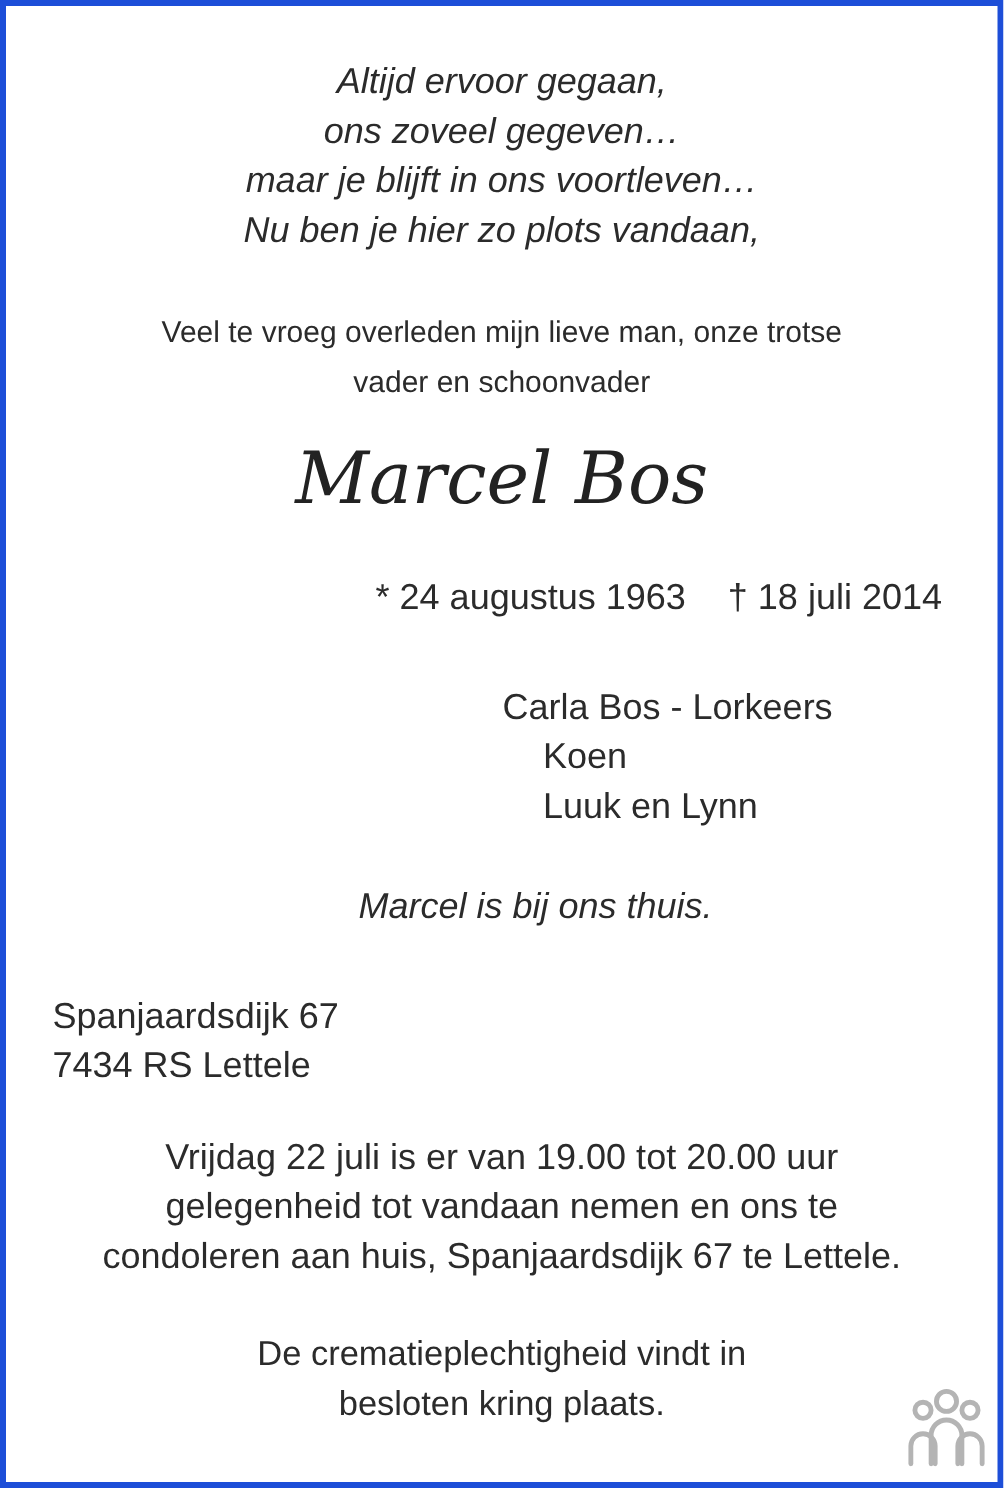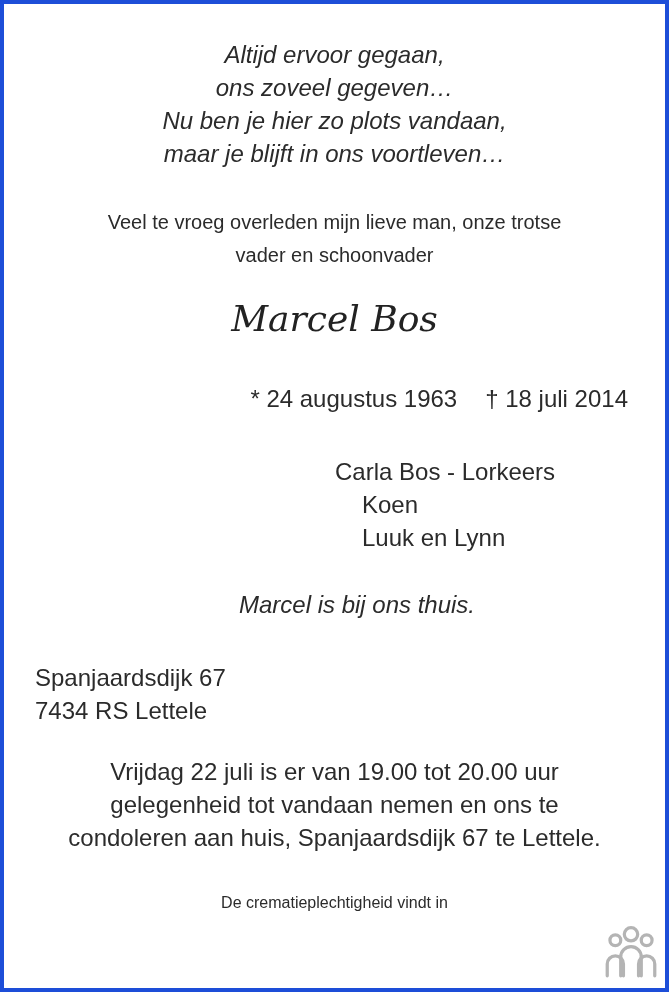--- a/index.html
+++ b/index.html
@@ -28,21 +28,21 @@
   }
   .intro {
     margin-top: 36px;
     font-size: 20px;
     line-height: 33px;
   }
   .deceased-name {
     margin-top: 20px;
     font-family: "DejaVu Serif", serif;
     font-style: italic;
-    font-size: 36px;
+    font-size: 48px;
     line-height: 54px;
     color: #222222;
   }
   .dates-row {
     margin-top: 36px;
     display: flex;
     justify-content: flex-end;
     font-size: 24px;
     line-height: 33px;
     padding-left: 33px;
@@ -69,42 +69,42 @@
     font-size: 24px;
     line-height: 33px;
   }
   .visitation {
     margin-top: 28px;
     font-size: 24px;
     line-height: 33px;
   }
   .cremation {
     margin-top: 32px;
-    font-size: 16px;
+    font-size: 23px;
     line-height: 33px;
   }
   .family-icon-wrap {
     position: absolute;
     right: 8px;
     bottom: 10px;
     width: 52px;
     height: 54px;
   }
   .family-icon-wrap svg { display: block; width: 100%; height: 100%; }
 </style>
 </head>
 <body>
 
 <div class="page">
 
   <div class="poem centered">
     <div>Altijd ervoor gegaan,</div>
     <div>ons zoveel gegeven…</div>
+    <div>maar je blijft in ons voortleven…</div>
     <div>Nu ben je hier zo plots vandaan,</div>
-    <div>maar je blijft in ons voortleven…</div>
   </div>
 
   <div class="intro centered">
     <div>Veel te vroeg overleden mijn lieve man, onze trotse</div>
     <div>vader en schoonvader</div>
   </div>
 
   <div class="deceased-name centered">Marcel Bos</div>
 
   <div class="dates-row">
@@ -126,20 +126,21 @@
   </div>
 
   <div class="visitation centered">
     <div>Vrijdag 22 juli is er van 19.00 tot 20.00 uur</div>
     <div>gelegenheid tot vandaan nemen en ons te</div>
     <div>condoleren aan huis, Spanjaardsdijk 67 te Lettele.</div>
   </div>
 
   <div class="cremation centered">
     <div>De crematieplechtigheid vindt in</div>
+    <div>besloten kring plaats.</div>
   </div>
 
   <div class="family-icon-wrap">
     <svg viewBox="0 0 48 50" xmlns="http://www.w3.org/2000/svg" fill="none" stroke="#b4b4b4" stroke-width="3" stroke-linecap="round">
 
       <circle cx="9.5" cy="15" r="5"></circle>
       <path d="M2 48 V37 A7.5 7.5 0 0 1 17 37 V48"></path>
 
       <circle cx="38.5" cy="15" r="5"></circle>
       <path d="M31 48 V37 A7.5 7.5 0 0 1 46 37 V48"></path>

